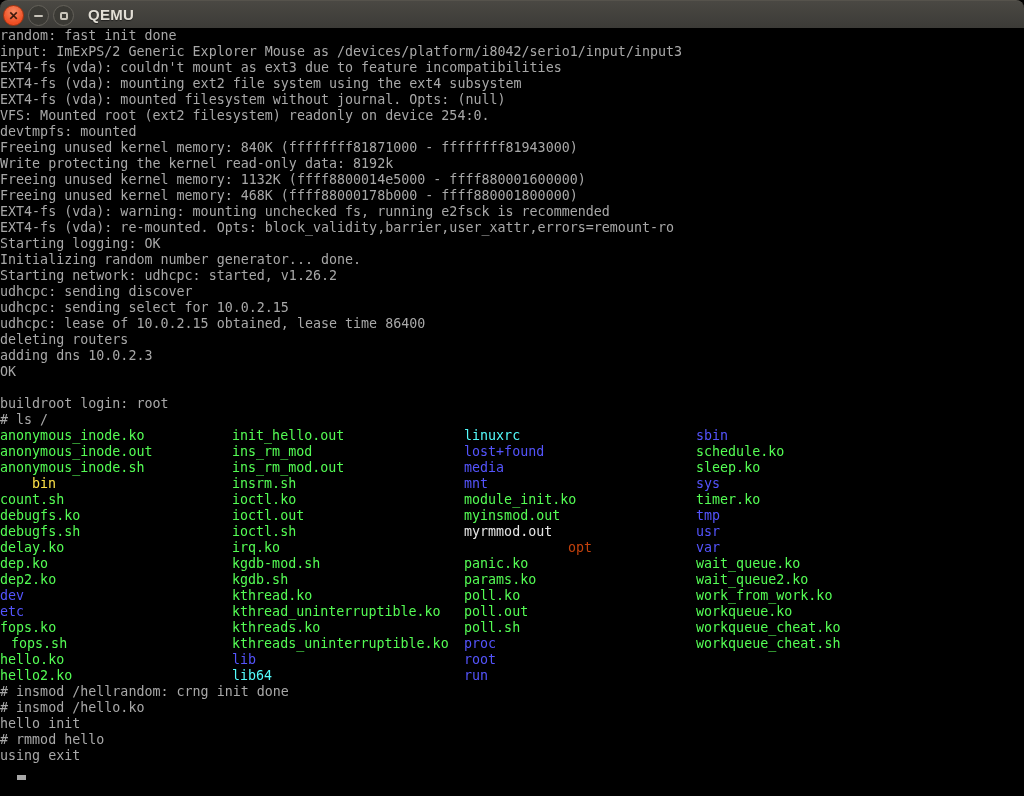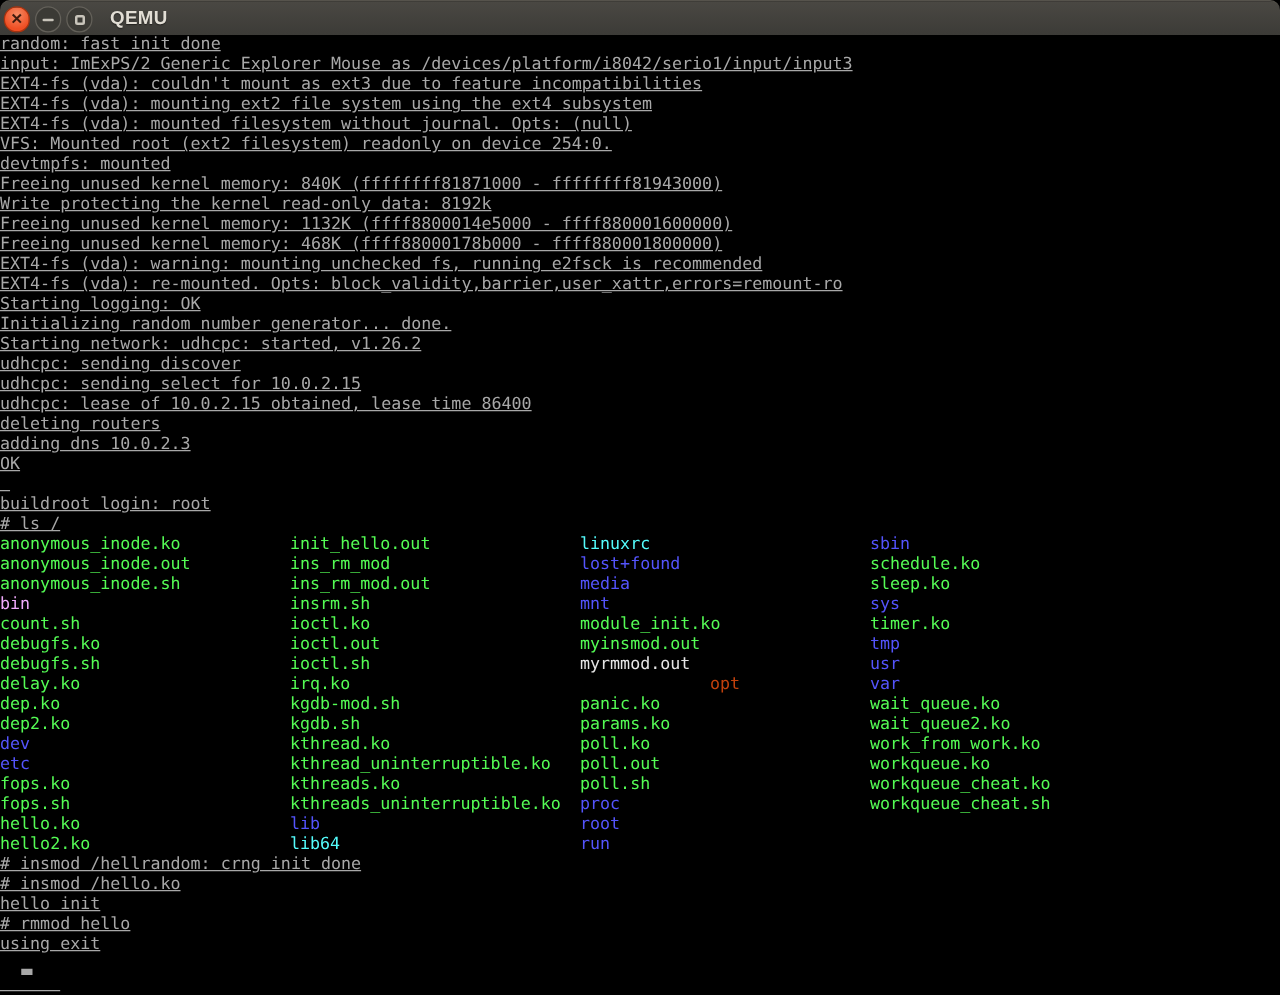--- a/index.html
+++ b/index.html
@@ -44,21 +44,20 @@
     text-shadow:0 1px 1px rgba(0,0,0,.5); letter-spacing:.3px;
   }
 
   
   .terminal {
     width:964px; height:768px; background:var(--term-bg);
     color:var(--term-fg);
     font-family:"DejaVu Sans Mono", monospace;
     font-size:13.333px; line-height:16px;
     overflow:hidden;
-    text-decoration:underline;
   }
   .line { height:16px; white-space:pre; }
   .ls-cell { display:inline-block; width:232px; white-space:pre; vertical-align:top; }
   .ls-cell:last-child { width:auto; }
   .prompt-line { position:relative; }
   .cursor {
     position:absolute; left:17px; top:11px; width:9px; height:5px;
     background:var(--cursor);
   }
 </style>
@@ -105,31 +104,31 @@
         <div class="line">adding dns 10.0.2.3</div>
         <div class="line">OK</div>
         <div class="line">&nbsp;</div>
         <div class="line">buildroot login: root</div>
         <div class="line"># ls /</div>
       </div>
     <div id="ls-grid">
         <div class="line"><span class="ls-cell" style="color: rgb(84, 252, 84);">anonymous_inode.ko</span><span class="ls-cell" style="color: rgb(84, 252, 84);">init_hello.out</span><span class="ls-cell" style="color: rgb(84, 252, 252);">linuxrc</span><span class="ls-cell" style="color: rgb(84, 84, 252);">sbin</span></div>
         <div class="line"><span class="ls-cell" style="color: rgb(84, 252, 84);">anonymous_inode.out</span><span class="ls-cell" style="color: rgb(84, 252, 84);">ins_rm_mod</span><span class="ls-cell" style="color: rgb(84, 84, 252);">lost+found</span><span class="ls-cell" style="color: rgb(84, 252, 84);">schedule.ko</span></div>
         <div class="line"><span class="ls-cell" style="color: rgb(84, 252, 84);">anonymous_inode.sh</span><span class="ls-cell" style="color: rgb(84, 252, 84);">ins_rm_mod.out</span><span class="ls-cell" style="color: rgb(84, 84, 252);">media</span><span class="ls-cell" style="color: rgb(84, 252, 84);">sleep.ko</span></div>
-        <div class="line"><span class="ls-cell" style="color: #f0abfc;">bin</span><span class="ls-cell" style="color: rgb(84, 252, 84);">insrm.sh</span><span class="ls-cell" style="color: rgb(84, 84, 252);">mnt</span><span class="ls-cell" style="color: rgb(84, 84, 252);">sys</span></div>
+        <div class="line"><span class="ls-cell" style="color: #fde047; padding-left: 32px;">bin</span><span class="ls-cell" style="color: rgb(84, 252, 84);">insrm.sh</span><span class="ls-cell" style="color: rgb(84, 84, 252);">mnt</span><span class="ls-cell" style="color: rgb(84, 84, 252);">sys</span></div>
         <div class="line"><span class="ls-cell" style="color: rgb(84, 252, 84);">count.sh</span><span class="ls-cell" style="color: rgb(84, 252, 84);">ioctl.ko</span><span class="ls-cell" style="color: rgb(84, 252, 84);">module_init.ko</span><span class="ls-cell" style="color: rgb(84, 252, 84);">timer.ko</span></div>
         <div class="line"><span class="ls-cell" style="color: rgb(84, 252, 84);">debugfs.ko</span><span class="ls-cell" style="color: rgb(84, 252, 84);">ioctl.out</span><span class="ls-cell" style="color: rgb(84, 252, 84);">myinsmod.out</span><span class="ls-cell" style="color: rgb(84, 84, 252);">tmp</span></div>
         <div class="line"><span class="ls-cell" style="color: rgb(84, 252, 84);">debugfs.sh</span><span class="ls-cell" style="color: rgb(84, 252, 84);">ioctl.sh</span><span class="ls-cell" style="color: #e5e5e5;">myrmmod.out</span><span class="ls-cell" style="color: rgb(84, 84, 252);">usr</span></div>
         <div class="line"><span class="ls-cell" style="color: rgb(84, 252, 84);">delay.ko</span><span class="ls-cell" style="color: rgb(84, 252, 84);">irq.ko</span><span class="ls-cell" style="color: #c2410c; text-align: center;">opt</span><span class="ls-cell" style="color: rgb(84, 84, 252);">var</span></div>
         <div class="line"><span class="ls-cell" style="color: rgb(84, 252, 84);">dep.ko</span><span class="ls-cell" style="color: rgb(84, 252, 84);">kgdb-mod.sh</span><span class="ls-cell" style="color: rgb(84, 252, 84);">panic.ko</span><span class="ls-cell" style="color: rgb(84, 252, 84);">wait_queue.ko</span></div>
         <div class="line"><span class="ls-cell" style="color: rgb(84, 252, 84);">dep2.ko</span><span class="ls-cell" style="color: rgb(84, 252, 84);">kgdb.sh</span><span class="ls-cell" style="color: rgb(84, 252, 84);">params.ko</span><span class="ls-cell" style="color: rgb(84, 252, 84);">wait_queue2.ko</span></div>
         <div class="line"><span class="ls-cell" style="color: rgb(84, 84, 252);">dev</span><span class="ls-cell" style="color: rgb(84, 252, 84);">kthread.ko</span><span class="ls-cell" style="color: rgb(84, 252, 84);">poll.ko</span><span class="ls-cell" style="color: rgb(84, 252, 84);">work_from_work.ko</span></div>
         <div class="line"><span class="ls-cell" style="color: rgb(84, 84, 252);">etc</span><span class="ls-cell" style="color: rgb(84, 252, 84);">kthread_uninterruptible.ko</span><span class="ls-cell" style="color: rgb(84, 252, 84);">poll.out</span><span class="ls-cell" style="color: rgb(84, 252, 84);">workqueue.ko</span></div>
         <div class="line"><span class="ls-cell" style="color: rgb(84, 252, 84);">fops.ko</span><span class="ls-cell" style="color: rgb(84, 252, 84);">kthreads.ko</span><span class="ls-cell" style="color: rgb(84, 252, 84);">poll.sh</span><span class="ls-cell" style="color: rgb(84, 252, 84);">workqueue_cheat.ko</span></div>
-        <div class="line"><span class="ls-cell" style="color: rgb(84, 252, 84);">fops.sh</span><span class="ls-cell" style="color: rgb(84, 252, 84);">kthreads_uninterruptible.ko</span><span class="ls-cell" style="color: rgb(84, 84, 252);">proc</span><span class="ls-cell" style="color: rgb(84, 252, 84);">workqueue_cheat.sh</span></div>
+        <div class="line"><span class="ls-cell" style="color: rgb(84, 252, 84); padding-left: 11px;">fops.sh</span><span class="ls-cell" style="color: rgb(84, 252, 84);">kthreads_uninterruptible.ko</span><span class="ls-cell" style="color: rgb(84, 84, 252);">proc</span><span class="ls-cell" style="color: rgb(84, 252, 84);">workqueue_cheat.sh</span></div>
         <div class="line"><span class="ls-cell" style="color: rgb(84, 252, 84);">hello.ko</span><span class="ls-cell" style="color: rgb(84, 84, 252);">lib</span><span class="ls-cell" style="color: rgb(84, 84, 252);">root</span></div>
         <div class="line"><span class="ls-cell" style="color: rgb(84, 252, 84);">hello2.ko</span><span class="ls-cell" style="color: rgb(84, 252, 252);">lib64</span><span class="ls-cell" style="color: rgb(84, 84, 252);">run</span></div>
       </div>
     <div id="post-lines">
         <div class="line"># insmod /hellrandom: crng init done</div>
         <div class="line"># insmod /hello.ko</div>
         <div class="line">hello init</div>
         <div class="line"># rmmod hello</div>
         <div class="line">using exit</div>
       </div>

